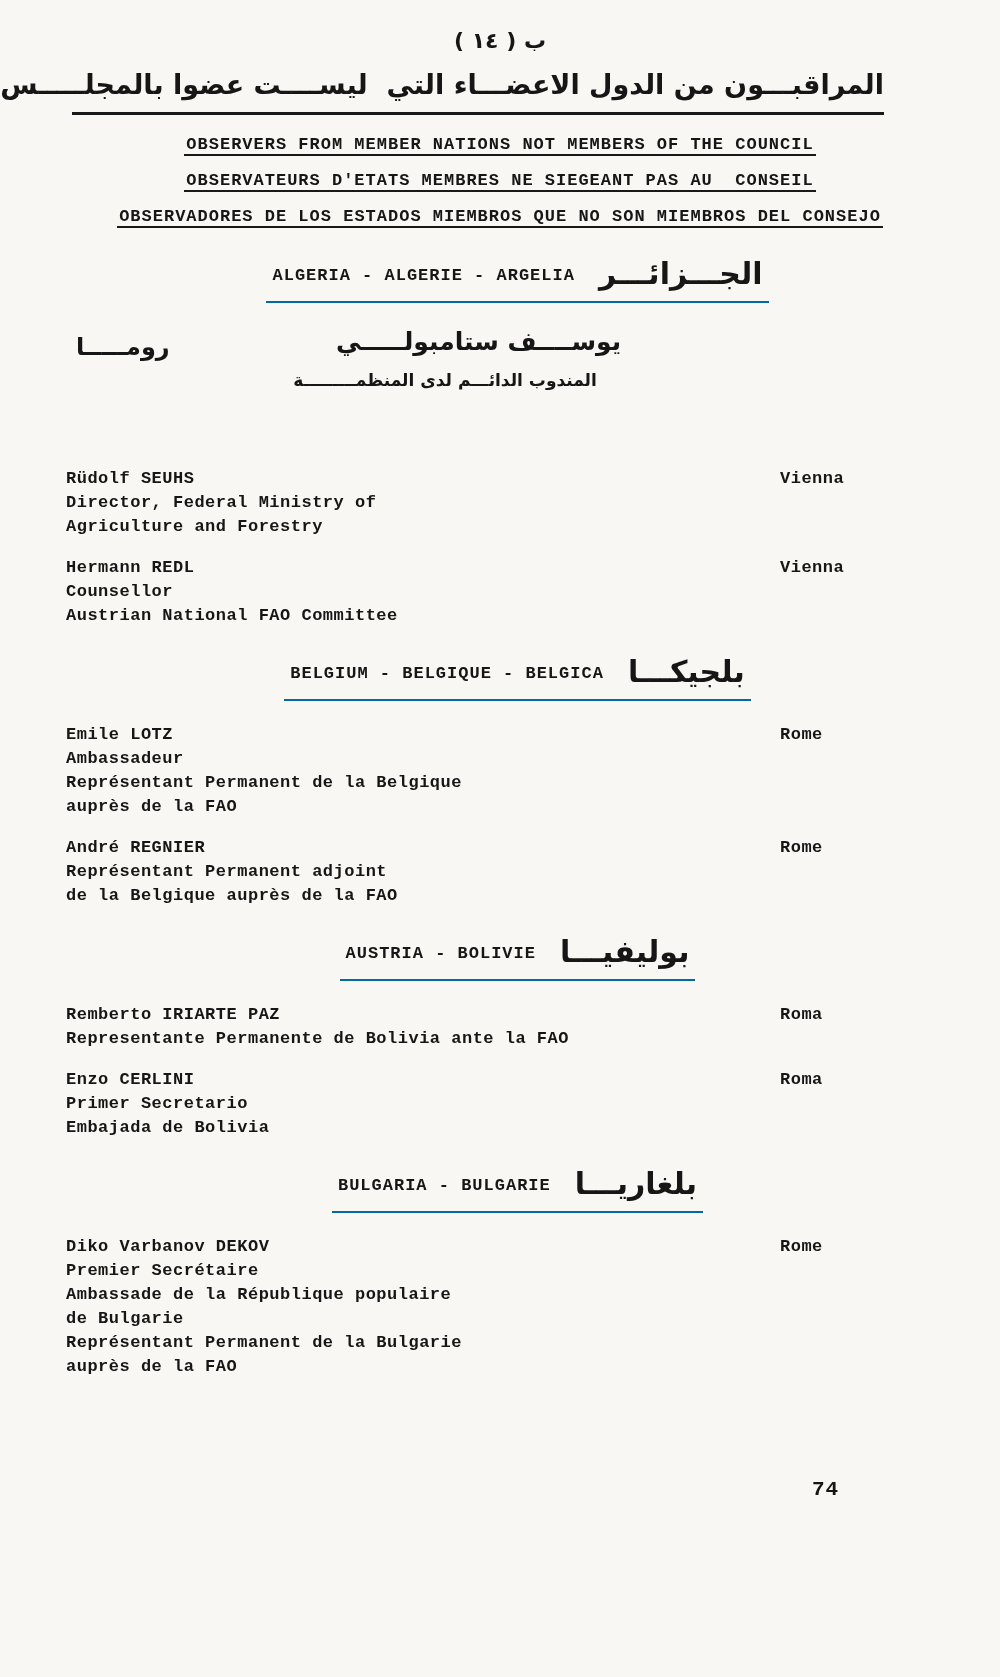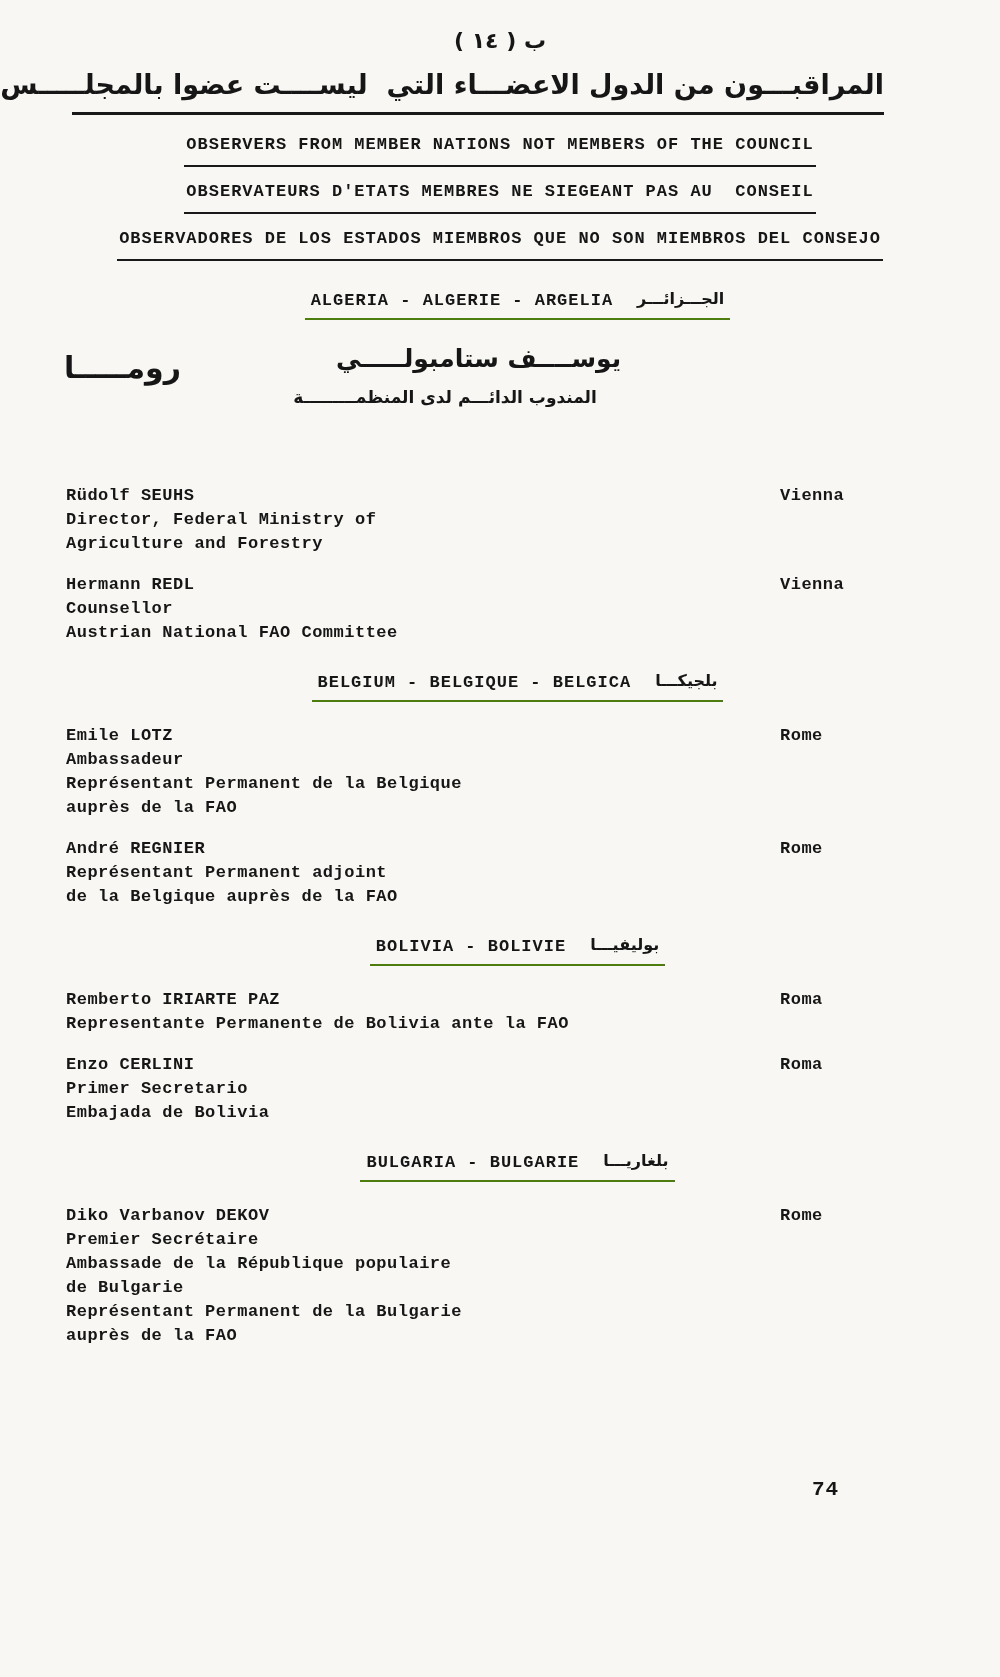--- a/index.html
+++ b/index.html
@@ -41,42 +41,42 @@
 
   .doc-titles{margin-top:20px;text-align:center;}
   .doc-title-row{margin-bottom:15px;}
   .doc-title{
     display:inline-block;
     font-size:17px;
     font-weight:700;
     letter-spacing:1px;
     white-space:pre;
     border-bottom:2px solid #191919;
-    padding:0 2px 11px 2px;
+    padding:0 2px 0 2px;
   }
 
   .country-heading-row{text-align:center;}
   .country-heading{
     display:inline-flex;
     align-items:center;
     gap:24px;
-    border-bottom:2px solid #4d7c0f;
+    border-bottom:2px solid #0369a1;
     padding:0 6px 8px 6px;
     margin-left:35px;
   }
   .country-heading .latin{
     font-size:17px;
     font-weight:700;
     letter-spacing:1px;
     white-space:pre;
   }
   .country-heading .ar{
     font-family:"DejaVu Sans",sans-serif;
     font-weight:700;
-    font-size:16px;
+    font-size:30px;
     direction:rtl;
     white-space:pre;
     position:relative;
     top:-2px;
     text-align:right;
   }
 
   .algeria-entry{
     position:relative;
     margin-top:24px;
@@ -92,22 +92,22 @@
   .algeria-title{
     text-align:center;
     font-size:17px;
     direction:rtl;
     white-space:pre;
     margin-top:14px;
     padding-right:110px;
   }
   .algeria-city{
     position:absolute;
-    left:64px;top:6px;
-    font-size:30px;
+    left:76px;top:6px;
+    font-size:24px;
     direction:rtl;
     white-space:pre;
   }
 
   .entry{
     position:relative;
     padding-left:66px;
     font-size:17px;
     letter-spacing:0.5px;
     line-height:24px;
@@ -201,21 +201,21 @@
 
   <div class="entry m-e2">
     <div class="entry-name">André REGNIER</div>
     <div class="entry-line">Représentant Permanent adjoint</div>
     <div class="entry-line">de la Belgique auprès de la FAO</div>
     <div class="entry-city">Rome</div>
   </div>
 
   <div class="country-heading-row m-h">
     <div class="country-heading">
-      <span class="latin">BOLIVIA - BOLIVIE</span>
+      <span class="latin">AUSTRIA - BOLIVIE</span>
       <span class="ar">بوليفيـــا</span>
     </div>
   </div>
 
   <div class="entry m-e1">
     <div class="entry-name">Remberto IRIARTE PAZ</div>
     <div class="entry-line">Representante Permanente de Bolivia ante la FAO</div>
     <div class="entry-city">Roma</div>
   </div>
 

